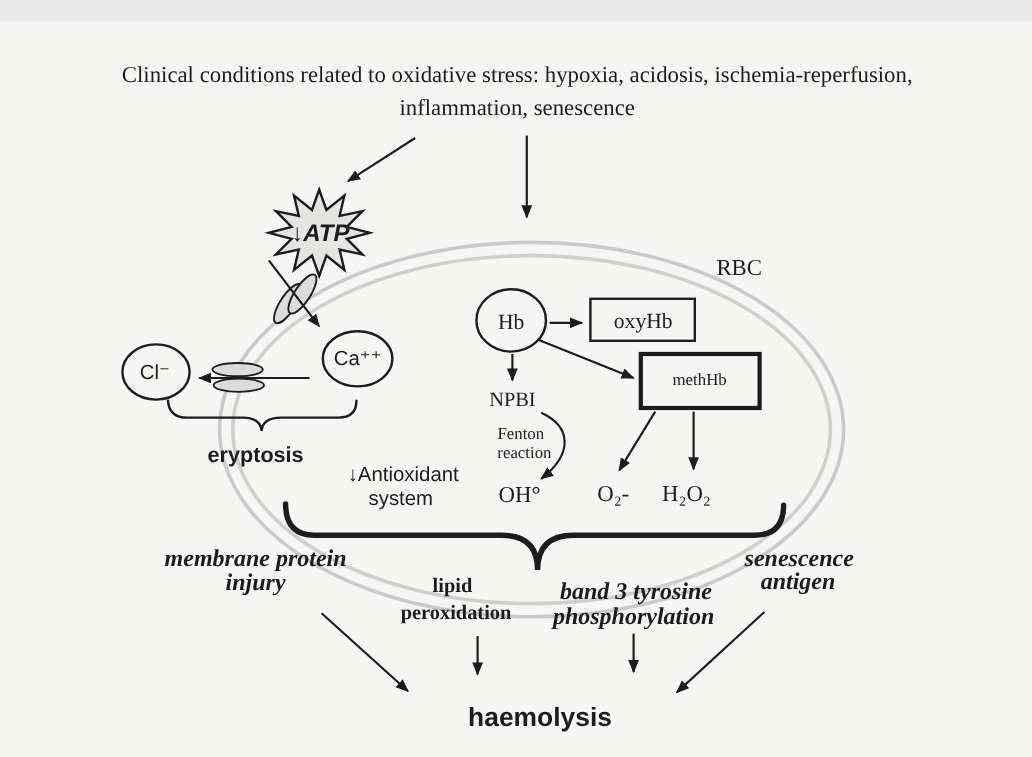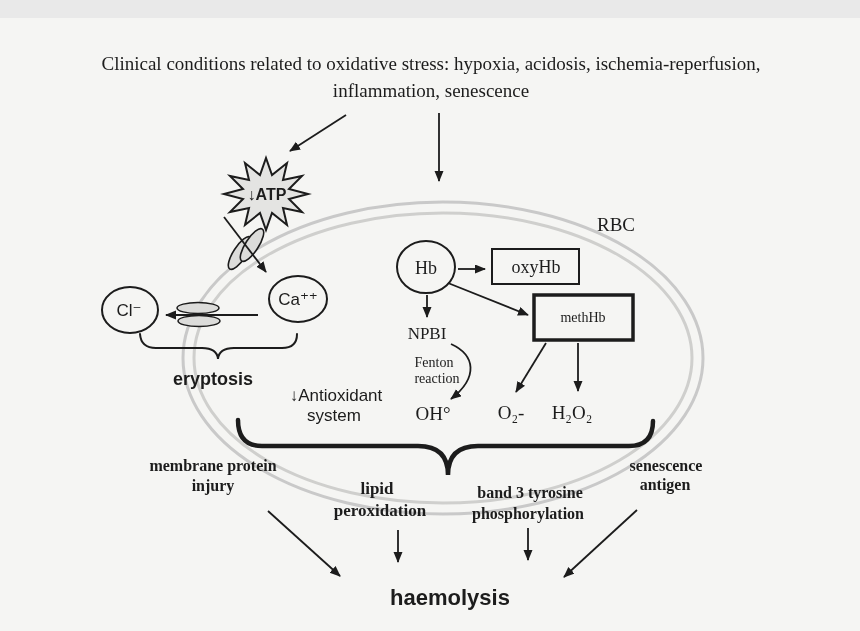--- a/index.html
+++ b/index.html
@@ -20,21 +20,21 @@
     color:#1c1c1c;
     line-height:1;
   }
   .serif{font-family:"Liberation Serif","DejaVu Serif",serif;}
   .sans{font-family:"Liberation Sans","DejaVu Sans",sans-serif;}
   .bold{font-weight:bold;}
   .f19{font-size:19px;}
   .f20{font-size:18px;}
   .f21{font-size:14px;}
   .f17{font-size:17px;}
-  .f16{font-size:16px;}
+  .f16{font-size:20px;font-style:italic;}
   .f14{font-size:14px;}
   .f22{font-size:22px;}
 </style>
 </head>
 <body>
 
 <div class="stage">
 
   <svg width="860" height="631" viewBox="0 0 860 631">
     <defs>

